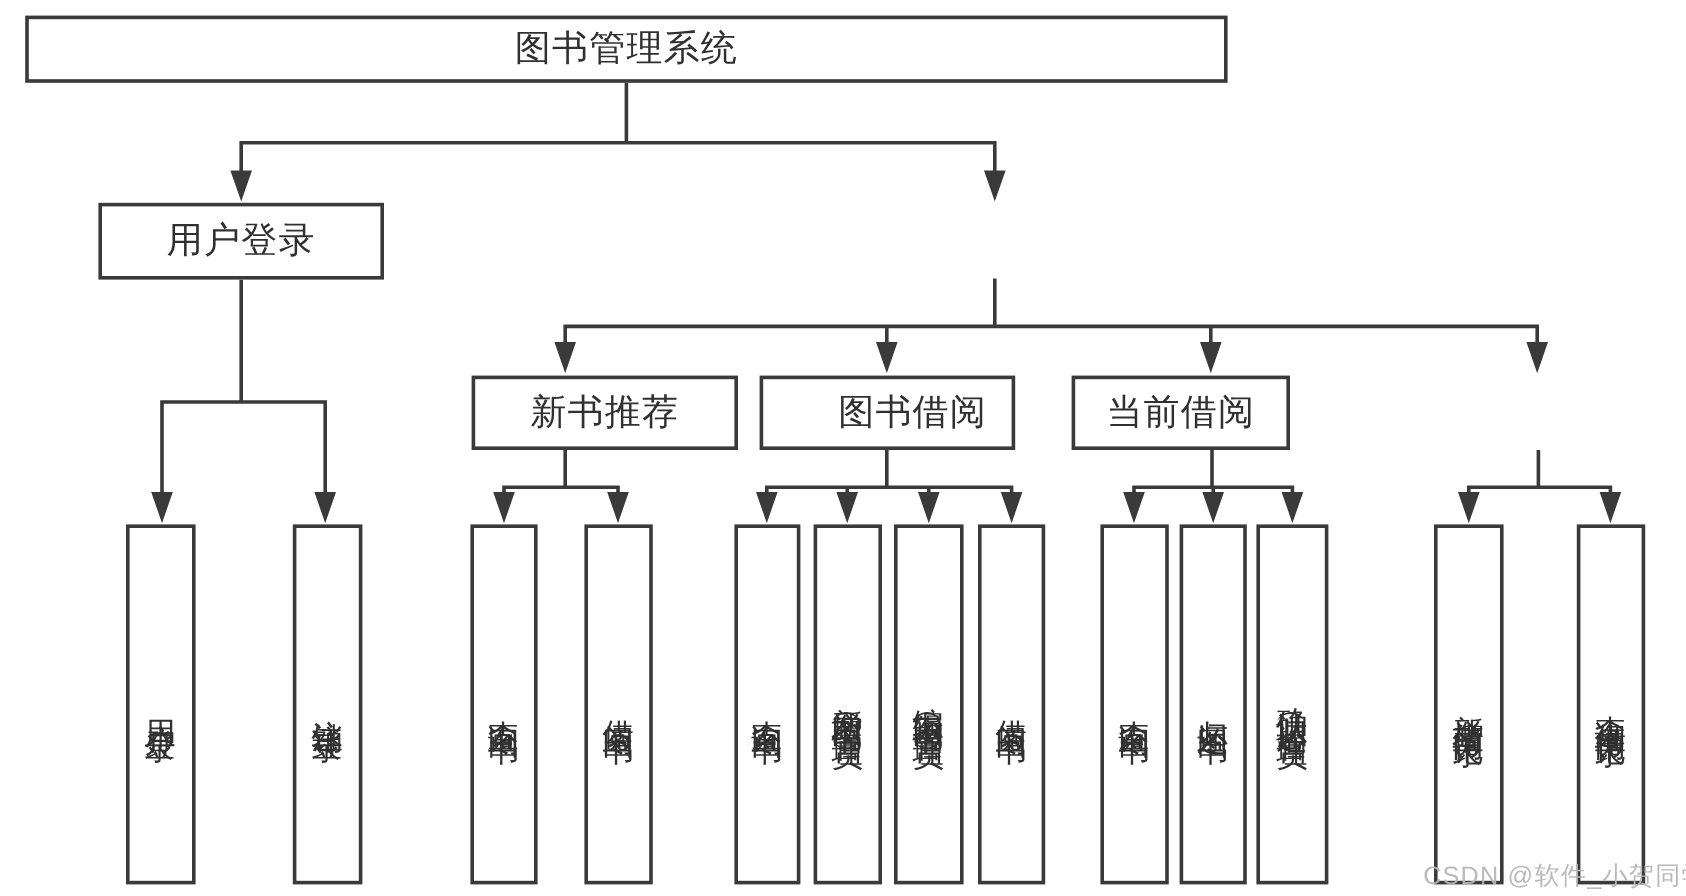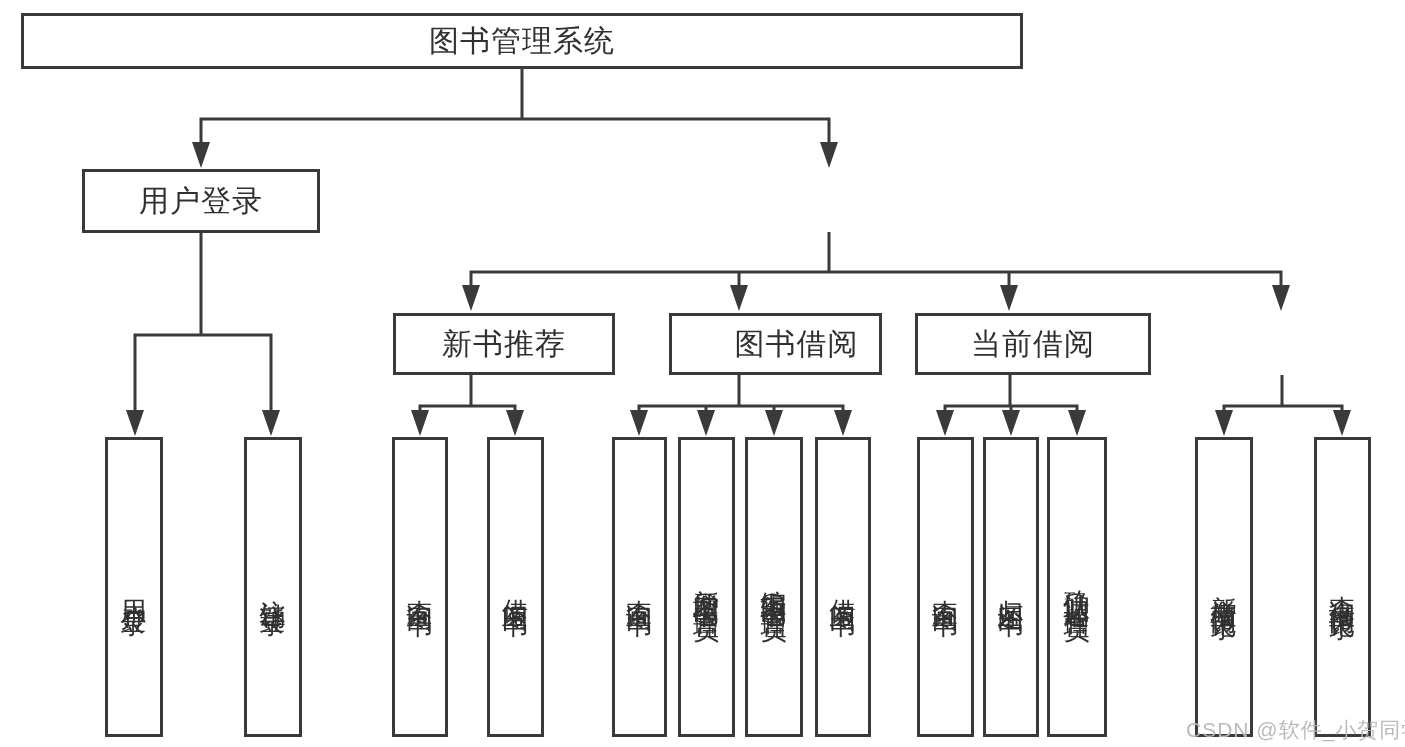--- a/index.html
+++ b/index.html
@@ -91,24 +91,24 @@
     <span>图书管理系统</span>
   </div>
 
   <div class="node node-h" style="left:82px; top:169px; width:238px; height:64px;">
     <span>用户登录</span>
   </div>
 
   <div class="node node-h" style="left:361px; top:313px; width:222px; height:62px;margin-left:32px;">
     <span>新书推荐</span>
   </div>
-  <div class="node node-h" style="left:669px; top:313px; width:213px; height:62px;padding-left:42px;">
+  <div class="node node-h" style="left:633px; top:313px; width:213px; height:62px;padding-left:42px;">
     <span>图书借阅</span>
   </div>
-  <div class="node node-h" style="left:915px; top:313px; width:236px; height:62px;">
+  <div class="node node-h" style="left:893px; top:313px; width:182px; height:62px;">
     <span>当前借阅</span>
   </div>
 
   <div class="node node-v" style="left:105px; top:437px; width:58px; height:300px;">
     <span>用户登录</span>
   </div>
   <div class="node node-v" style="left:244px; top:437px; width:58px; height:300px;">
     <span>注销登录</span>
   </div>
 

